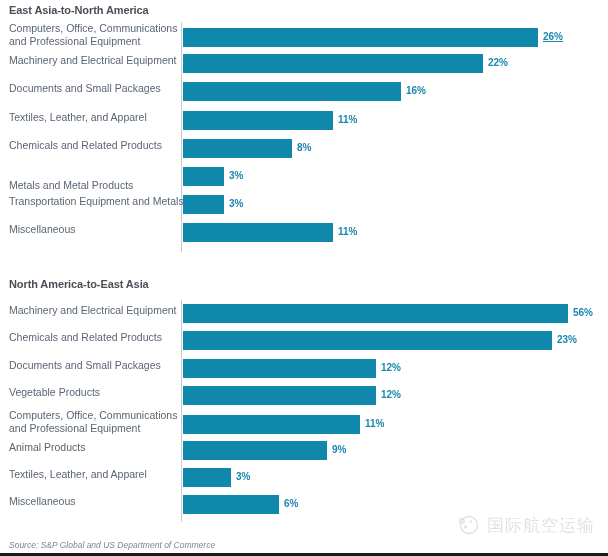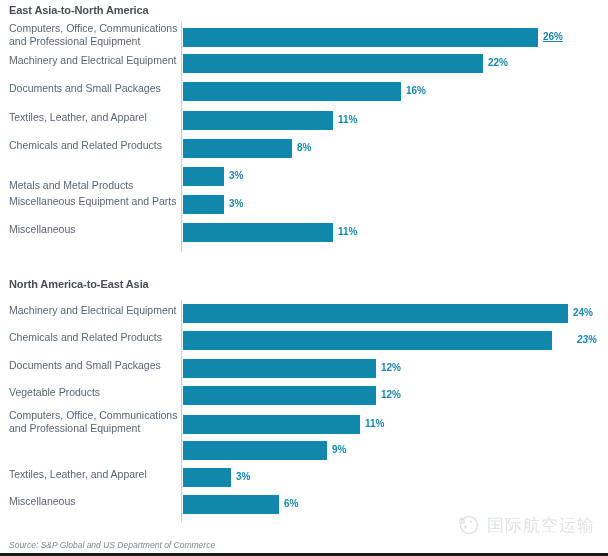--- a/index.html
+++ b/index.html
@@ -171,64 +171,65 @@
           <div class="row-label" style="top: 4px; white-space: nowrap;">Chemicals and Related Products</div>
           <div class="bar" style="top: 4px; width: 109px; height: 19px; background: rgb(16, 136, 171);"></div>
           <div class="bar-value" style="left: 297px; top: 7px; color: rgb(27, 135, 174);">8%</div>
         </div>
         <div class="row" style="top: 141px; height: 28.2px;">
           <div class="row-label" style="top: 16px; white-space: nowrap;">Metals and Metal Products</div>
           <div class="bar" style="top: 4px; width: 41px; height: 19px; background: rgb(16, 136, 171);"></div>
           <div class="bar-value" style="left: 229px; top: 7px; color: rgb(27, 135, 174);">3%</div>
         </div>
         <div class="row" style="top: 169.2px; height: 28.2px;">
-          <div class="row-label" style="top: 4px; white-space: nowrap;">Miscellaneous Equipment and Parts</div>
+          <div class="row-label" style="top: 4px; white-space: nowrap;">Transportation Equipment and Metals</div>
           <div class="bar" style="top: 4px; width: 41px; height: 19px; background: rgb(16, 136, 171);"></div>
           <div class="bar-value" style="left: 229px; top: 7px; color: rgb(27, 135, 174);">3%</div>
         </div>
         <div class="row" style="top: 197.4px; height: 28.2px;">
           <div class="row-label" style="top: 4px; white-space: nowrap;">Miscellaneous</div>
           <div class="bar" style="top: 4px; width: 150px; height: 19px; background: rgb(16, 136, 171);"></div>
           <div class="bar-value" style="left: 338px; top: 7px; color: rgb(27, 135, 174);">11%</div>
         </div>
       </div>
   </div>
 
   <div class="chart-block" id="chart-1" style="top: 278px; height: 258.4px;">
     <div class="chart-header">
       <div class="chart-title">North America-to-East Asia</div>
     </div>
     <div class="plot" style="top: 22px;">
       <div class="axis-line" style="height: 222.4px;"></div>
     <div class="row" style="top: 0px; height: 27.3px;">
           <div class="row-label" style="top: 4px; white-space: nowrap;">Machinery and Electrical Equipment</div>
           <div class="bar" style="top: 4px; width: 385px; height: 19px; background: rgb(16, 136, 171);"></div>
-          <div class="bar-value" style="left: 573px; top: 7px; color: rgb(27, 135, 174);">24%</div>
+          <div class="bar-value" style="left: 573px; top: 7px; color: rgb(27, 135, 174);">56%</div>
         </div>
         <div class="row" style="top: 27.3px; height: 27.3px;">
           <div class="row-label" style="top: 4px; white-space: nowrap;">Chemicals and Related Products</div>
           <div class="bar" style="top: 4px; width: 369px; height: 19px; background: rgb(16, 136, 171);"></div>
-          <div class="bar-value" style="left: 577px; top: 7px; color: rgb(27, 135, 174); font-style: italic;">23%</div>
+          <div class="bar-value" style="left: 557px; top: 7px; color: rgb(27, 135, 174);">23%</div>
         </div>
         <div class="row" style="top: 54.6px; height: 27.3px;">
           <div class="row-label" style="top: 4px; white-space: nowrap;">Documents and Small Packages</div>
           <div class="bar" style="top: 4px; width: 193px; height: 19px; background: rgb(16, 136, 171);"></div>
           <div class="bar-value" style="left: 381px; top: 7px; color: rgb(27, 135, 174);">12%</div>
         </div>
         <div class="row" style="top: 81.9px; height: 27.3px;">
           <div class="row-label" style="top: 4px; white-space: nowrap;">Vegetable Products</div>
           <div class="bar" style="top: 4px; width: 193px; height: 19px; background: rgb(16, 136, 171);"></div>
           <div class="bar-value" style="left: 381px; top: 7px; color: rgb(27, 135, 174);">12%</div>
         </div>
         <div class="row" style="top: 109.2px; height: 27.3px;">
           <div class="row-label" style="top: 0px;">Computers, Office, Communications and Professional Equipment</div>
           <div class="bar" style="top: 6px; width: 177px; height: 19px; background: rgb(16, 136, 171);"></div>
           <div class="bar-value" style="left: 365px; top: 9px; color: rgb(27, 135, 174);">11%</div>
         </div>
         <div class="row" style="top: 136.5px; height: 27.3px;">
+          <div class="row-label" style="top: 4px; white-space: nowrap;">Animal Products</div>
           <div class="bar" style="top: 4px; width: 144px; height: 19px; background: rgb(16, 136, 171);"></div>
           <div class="bar-value" style="left: 332px; top: 7px; color: rgb(27, 135, 174);">9%</div>
         </div>
         <div class="row" style="top: 163.8px; height: 27.3px;">
           <div class="row-label" style="top: 4px; white-space: nowrap;">Textiles, Leather, and Apparel</div>
           <div class="bar" style="top: 4px; width: 48px; height: 19px; background: rgb(16, 136, 171);"></div>
           <div class="bar-value" style="left: 236px; top: 7px; color: rgb(27, 135, 174);">3%</div>
         </div>
         <div class="row" style="top: 191.1px; height: 27.3px;">
           <div class="row-label" style="top: 4px; white-space: nowrap;">Miscellaneous</div>

